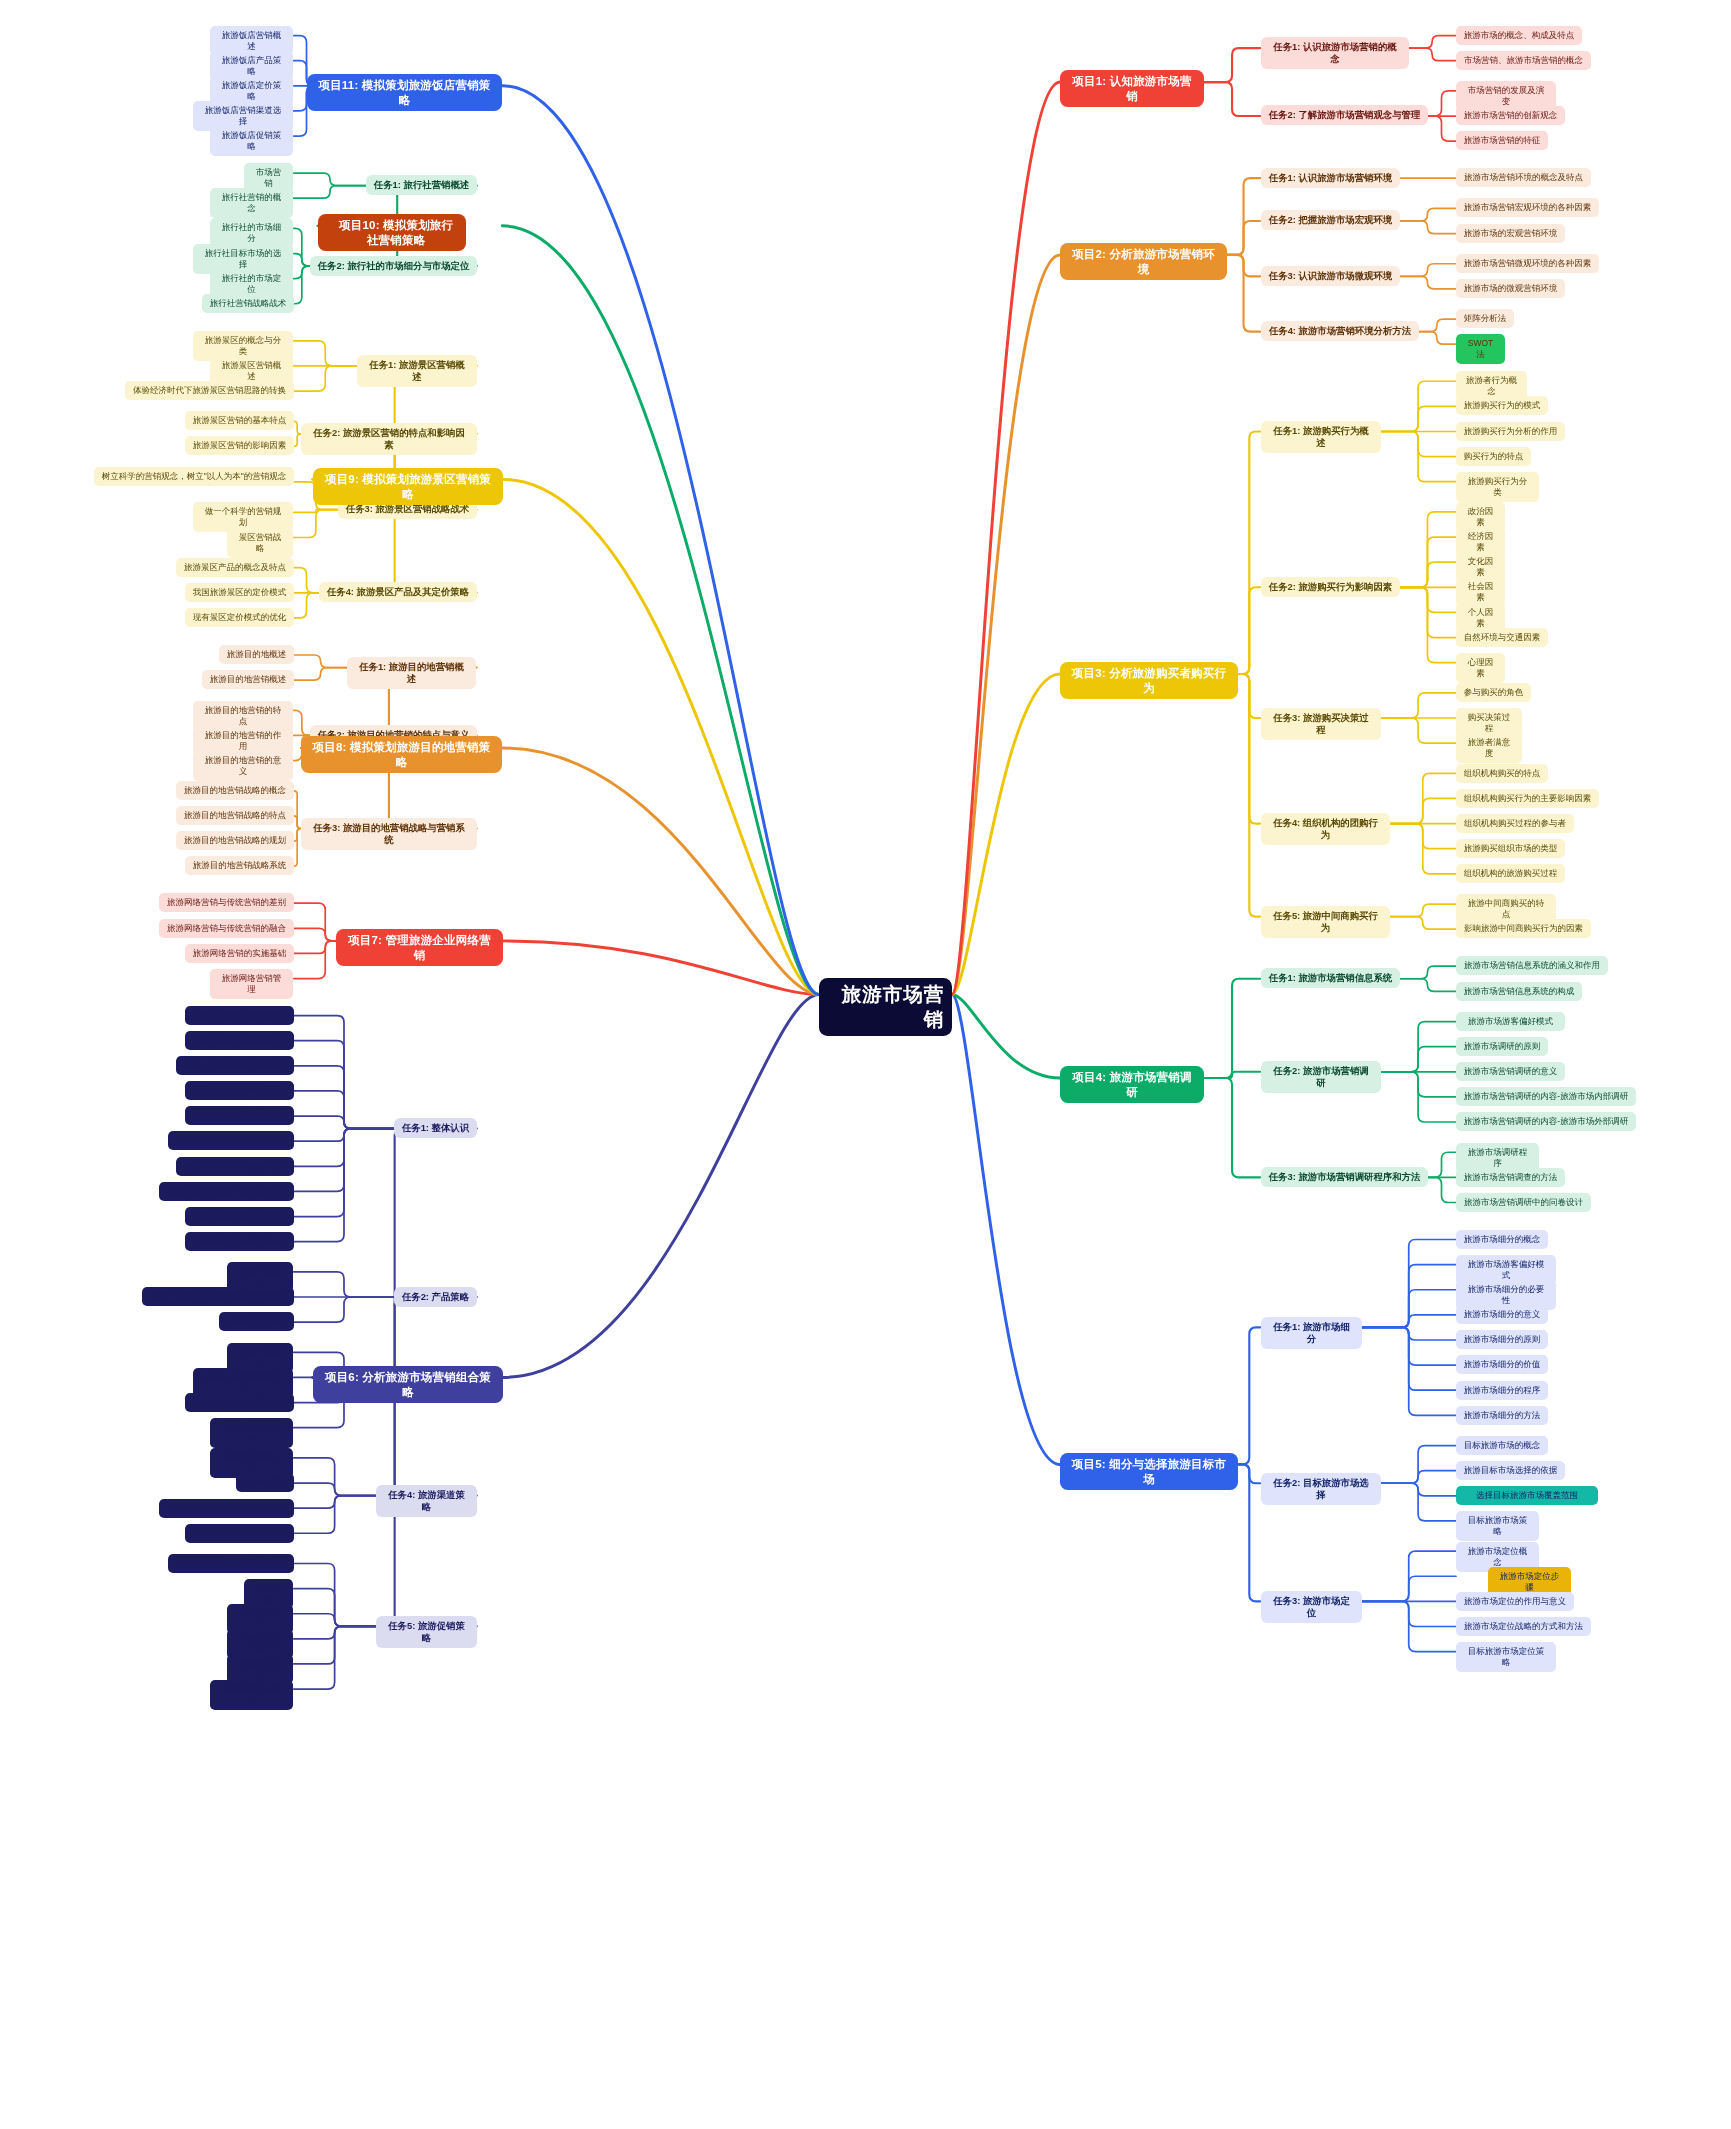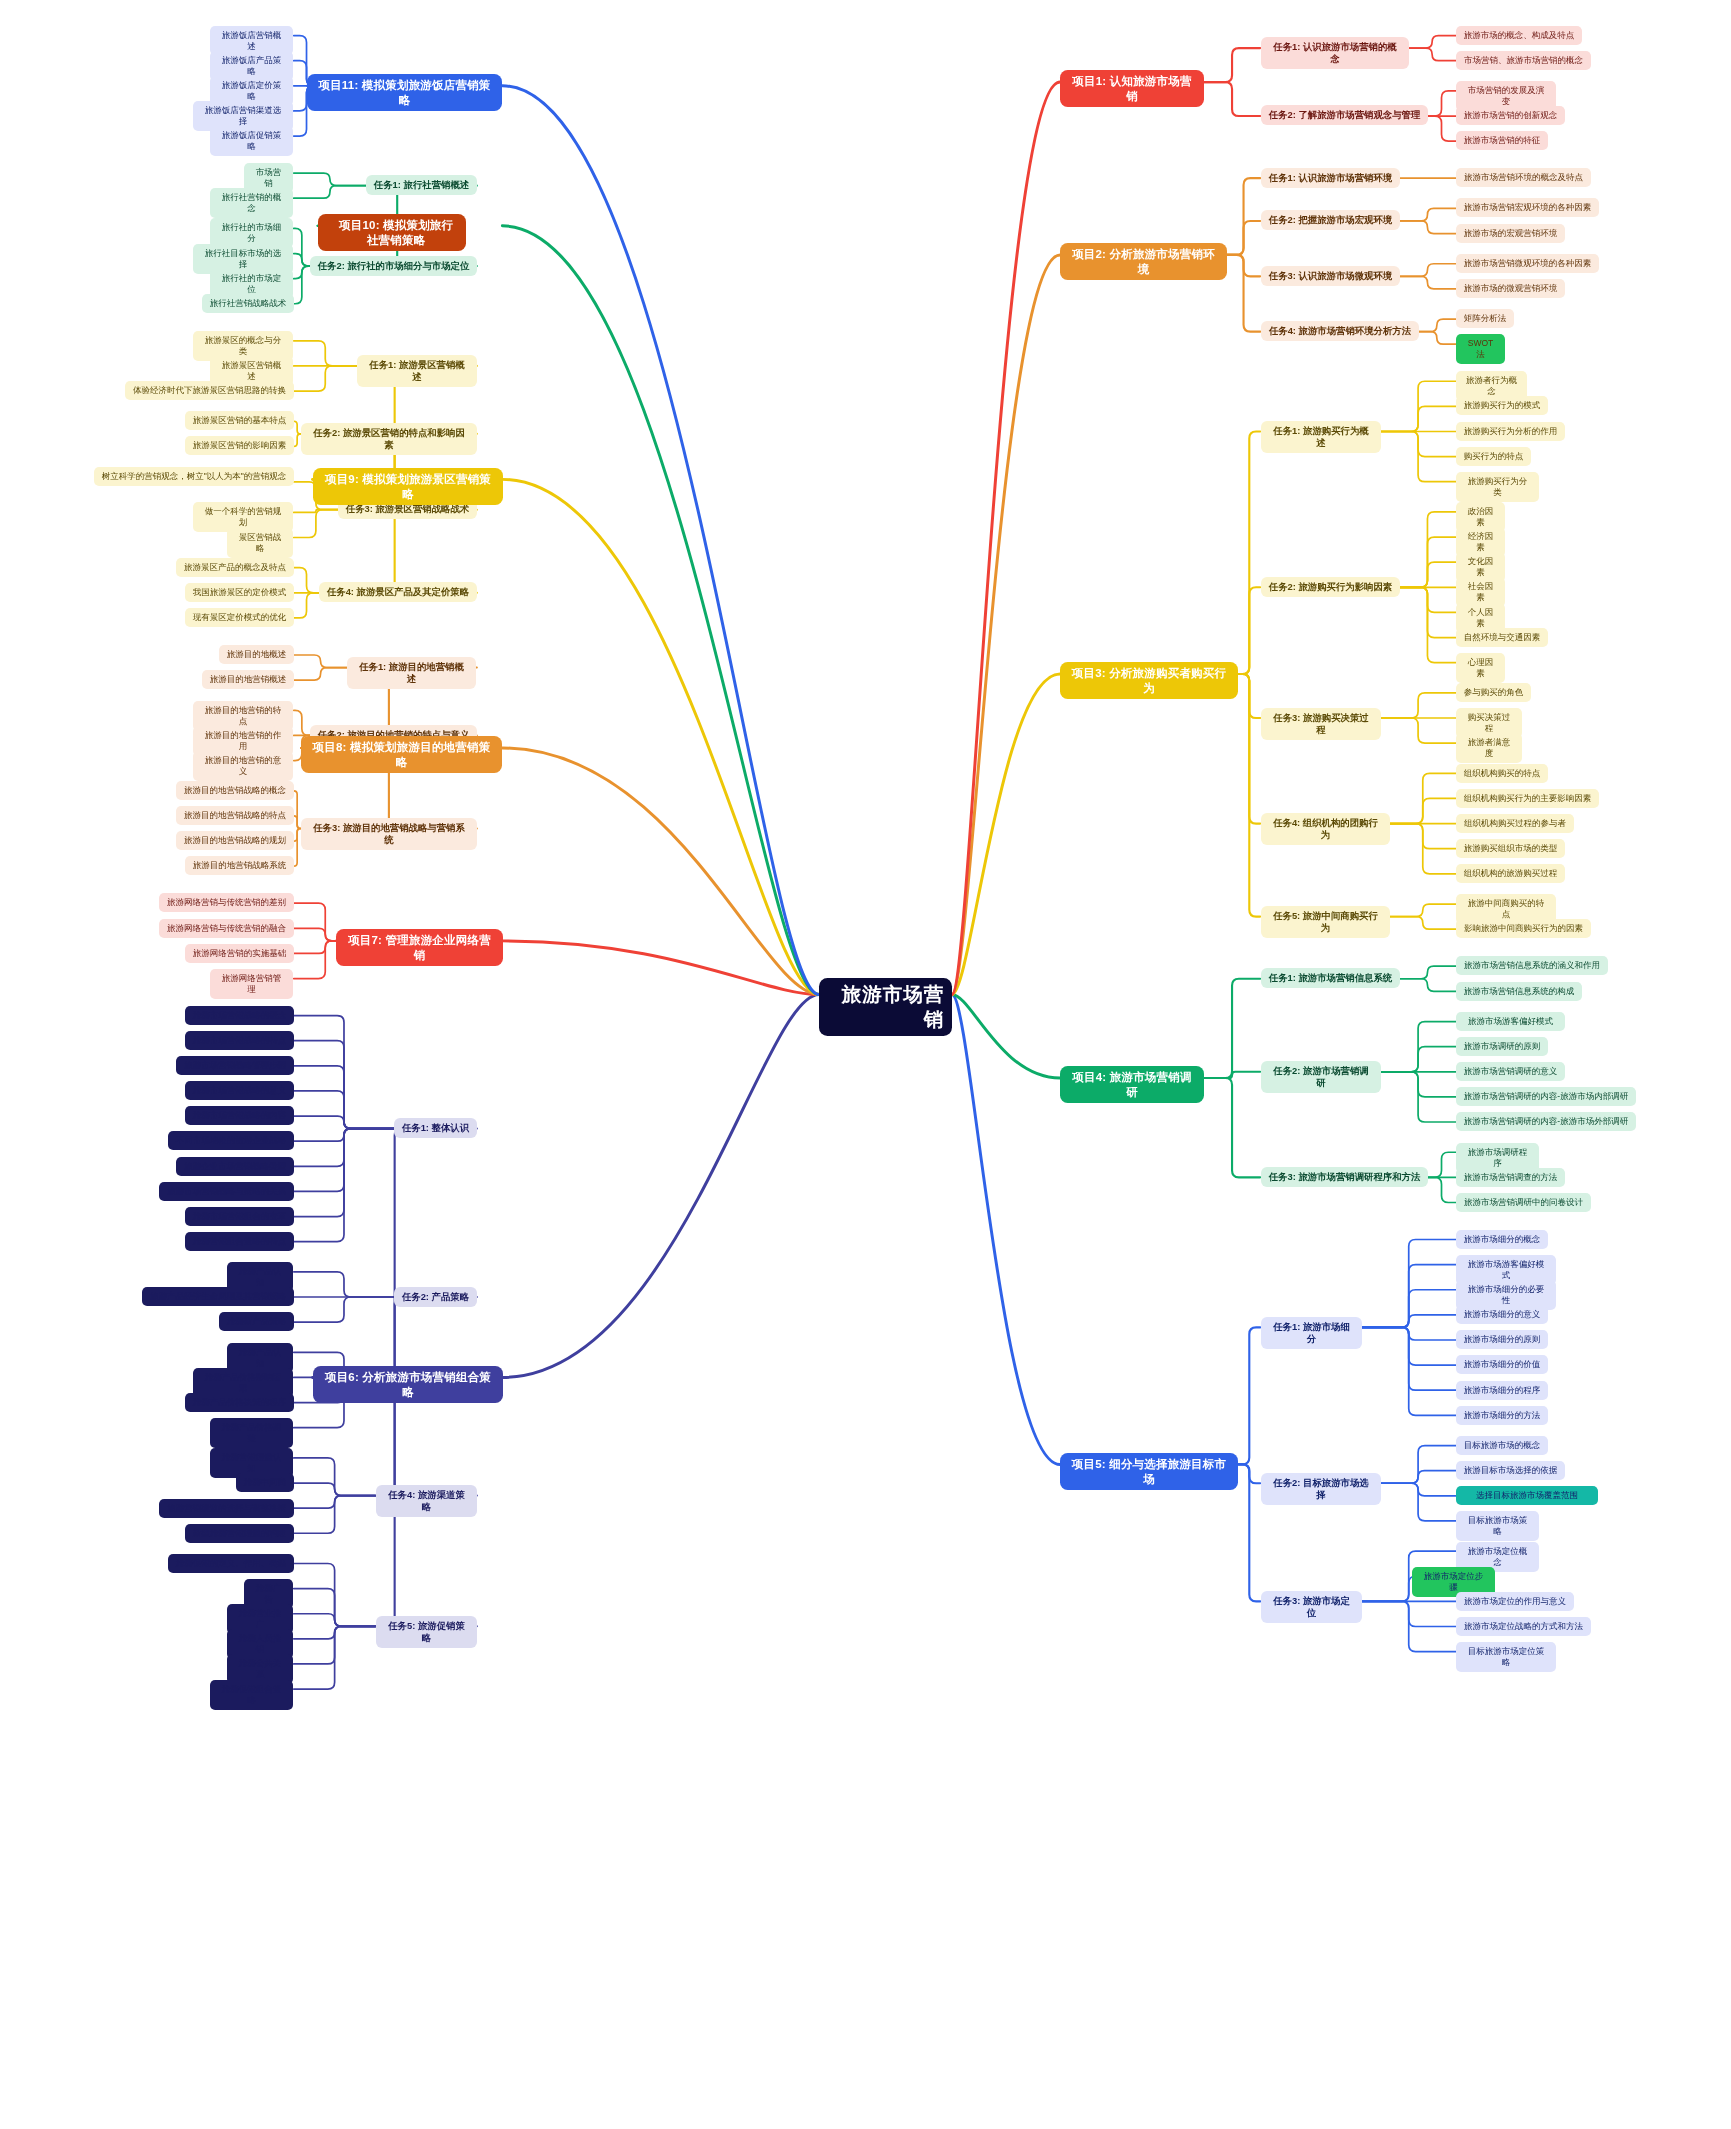--- a/index.html
+++ b/index.html
@@ -341,21 +341,21 @@
       <div class="node lvl3" style="background: rgb(223, 227, 251); color: rgb(18, 35, 107); max-width: 200px; width: 92px; left: 1456px; top: 1355px;">旅游市场细分的价值</div>
       <div class="node lvl3" style="background: rgb(223, 227, 251); color: rgb(18, 35, 107); max-width: 200px; width: 92px; left: 1456px; top: 1381px;">旅游市场细分的程序</div>
       <div class="node lvl3" style="background: rgb(223, 227, 251); color: rgb(18, 35, 107); max-width: 200px; width: 92px; left: 1456px; top: 1406px;">旅游市场细分的方法</div>
       <div class="node lvl2" style="background: rgb(223, 227, 251); color: rgb(18, 35, 107); width: 101px; left: 1261px; top: 1317px;">任务1: 旅游市场细分</div>
       <div class="node lvl3" style="background: rgb(223, 227, 251); color: rgb(18, 35, 107); max-width: 200px; width: 92px; left: 1456px; top: 1436px;">目标旅游市场的概念</div>
       <div class="node lvl3" style="background: rgb(223, 227, 251); color: rgb(18, 35, 107); max-width: 200px; width: 109px; left: 1456px; top: 1461px;">旅游目标市场选择的依据</div>
       <div class="node lvl3" style="background: #14b8a6; color: rgb(18, 35, 107); max-width: 200px; width: 142px; left: 1456px; top: 1486px;">选择目标旅游市场覆盖范围</div>
       <div class="node lvl3" style="background: rgb(223, 227, 251); color: rgb(18, 35, 107); max-width: 200px; width: 83px; left: 1456px; top: 1511px;">目标旅游市场策略</div>
       <div class="node lvl2" style="background: rgb(223, 227, 251); color: rgb(18, 35, 107); width: 120px; left: 1261px; top: 1473px;">任务2: 目标旅游市场选择</div>
       <div class="node lvl3" style="background: rgb(223, 227, 251); color: rgb(18, 35, 107); max-width: 200px; width: 83px; left: 1456px; top: 1542px;">旅游市场定位概念</div>
-      <div class="node lvl3" style="background: #22c55e; color: rgb(18, 35, 107); max-width: 200px; width: 83px; left: 1412px; top: 1567px;">旅游市场定位步骤</div>
+      <div class="node lvl3" style="background: #eab308; color: rgb(18, 35, 107); max-width: 200px; width: 83px; left: 1488px; top: 1567px;">旅游市场定位步骤</div>
       <div class="node lvl3" style="background: rgb(223, 227, 251); color: rgb(18, 35, 107); max-width: 200px; width: 118px; left: 1456px; top: 1592px;">旅游市场定位的作用与意义</div>
       <div class="node lvl3" style="background: rgb(223, 227, 251); color: rgb(18, 35, 107); max-width: 200px; width: 135px; left: 1456px; top: 1617px;">旅游市场定位战略的方式和方法</div>
       <div class="node lvl3" style="background: rgb(223, 227, 251); color: rgb(18, 35, 107); max-width: 200px; width: 100px; left: 1456px; top: 1642px;">目标旅游市场定位策略</div>
       <div class="node lvl2" style="background: rgb(223, 227, 251); color: rgb(18, 35, 107); width: 101px; left: 1261px; top: 1591px;">任务3: 旅游市场定位</div>
       <div class="node lvl1" style="background: rgb(47, 98, 232); width: 178px; left: 1060px; top: 1453px;">项目5: 细分与选择旅游目标市场</div>
       <div class="node root" style="width: 133px; left: 819px; top: 978px; text-align: right;">旅游市场营销</div>
     </div>
 
 </div>
 

